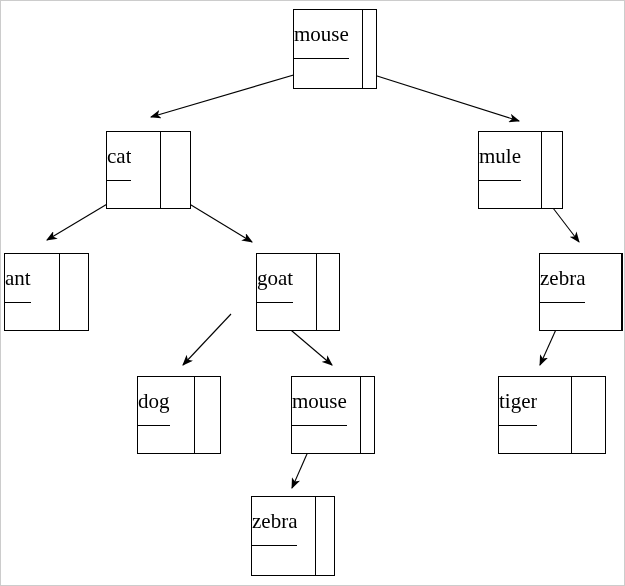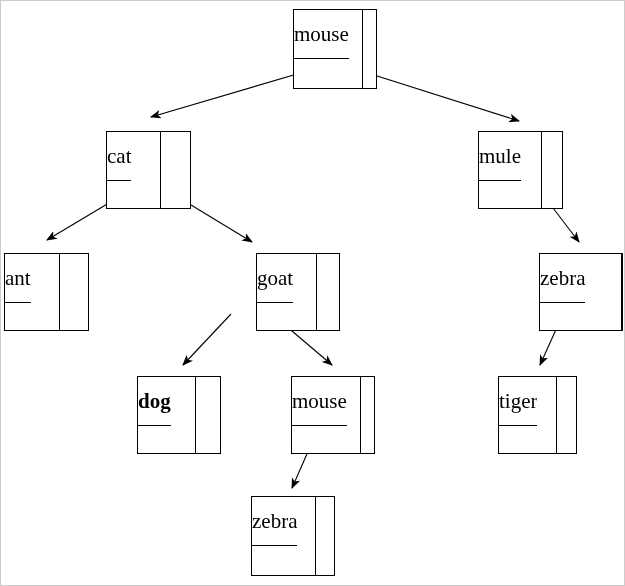--- a/index.html
+++ b/index.html
@@ -115,35 +115,35 @@
           <div class="ptr right"></div>
         </div>
       </div>
       <div class="node" style="left: 538px; top: 252px; width: 84px; height: 78px; gap: 36px;">
         <div class="node-label">zebra</div>
         <div class="node-pointers">
           <div class="ptr left"></div>
           <div class="ptr right"></div>
         </div>
       </div>
-      <div class="node" style="left: 136px; top: 375px; width: 84px; height: 78px; font-weight: bold;">
+      <div class="node" style="left: 136px; top: 375px; width: 84px; height: 78px;">
         <div class="node-label">dog</div>
         <div class="node-pointers">
           <div class="ptr left"></div>
           <div class="ptr right"></div>
         </div>
       </div>
       <div class="node" style="left: 290px; top: 375px; width: 84px; height: 78px;">
         <div class="node-label">mouse</div>
         <div class="node-pointers">
           <div class="ptr left"></div>
           <div class="ptr right"></div>
         </div>
       </div>
-      <div class="node" style="left: 497px; top: 375px; width: 79px; height: 78px;">
+      <div class="node" style="left: 497px; top: 375px; width: 108px; height: 78px;">
         <div class="node-label">tiger</div>
         <div class="node-pointers">
           <div class="ptr left"></div>
           <div class="ptr right"></div>
         </div>
       </div>
       <div class="node" style="left: 250px; top: 495px; width: 84px; height: 80px;">
         <div class="node-label">zebra</div>
         <div class="node-pointers">
           <div class="ptr left"></div>

